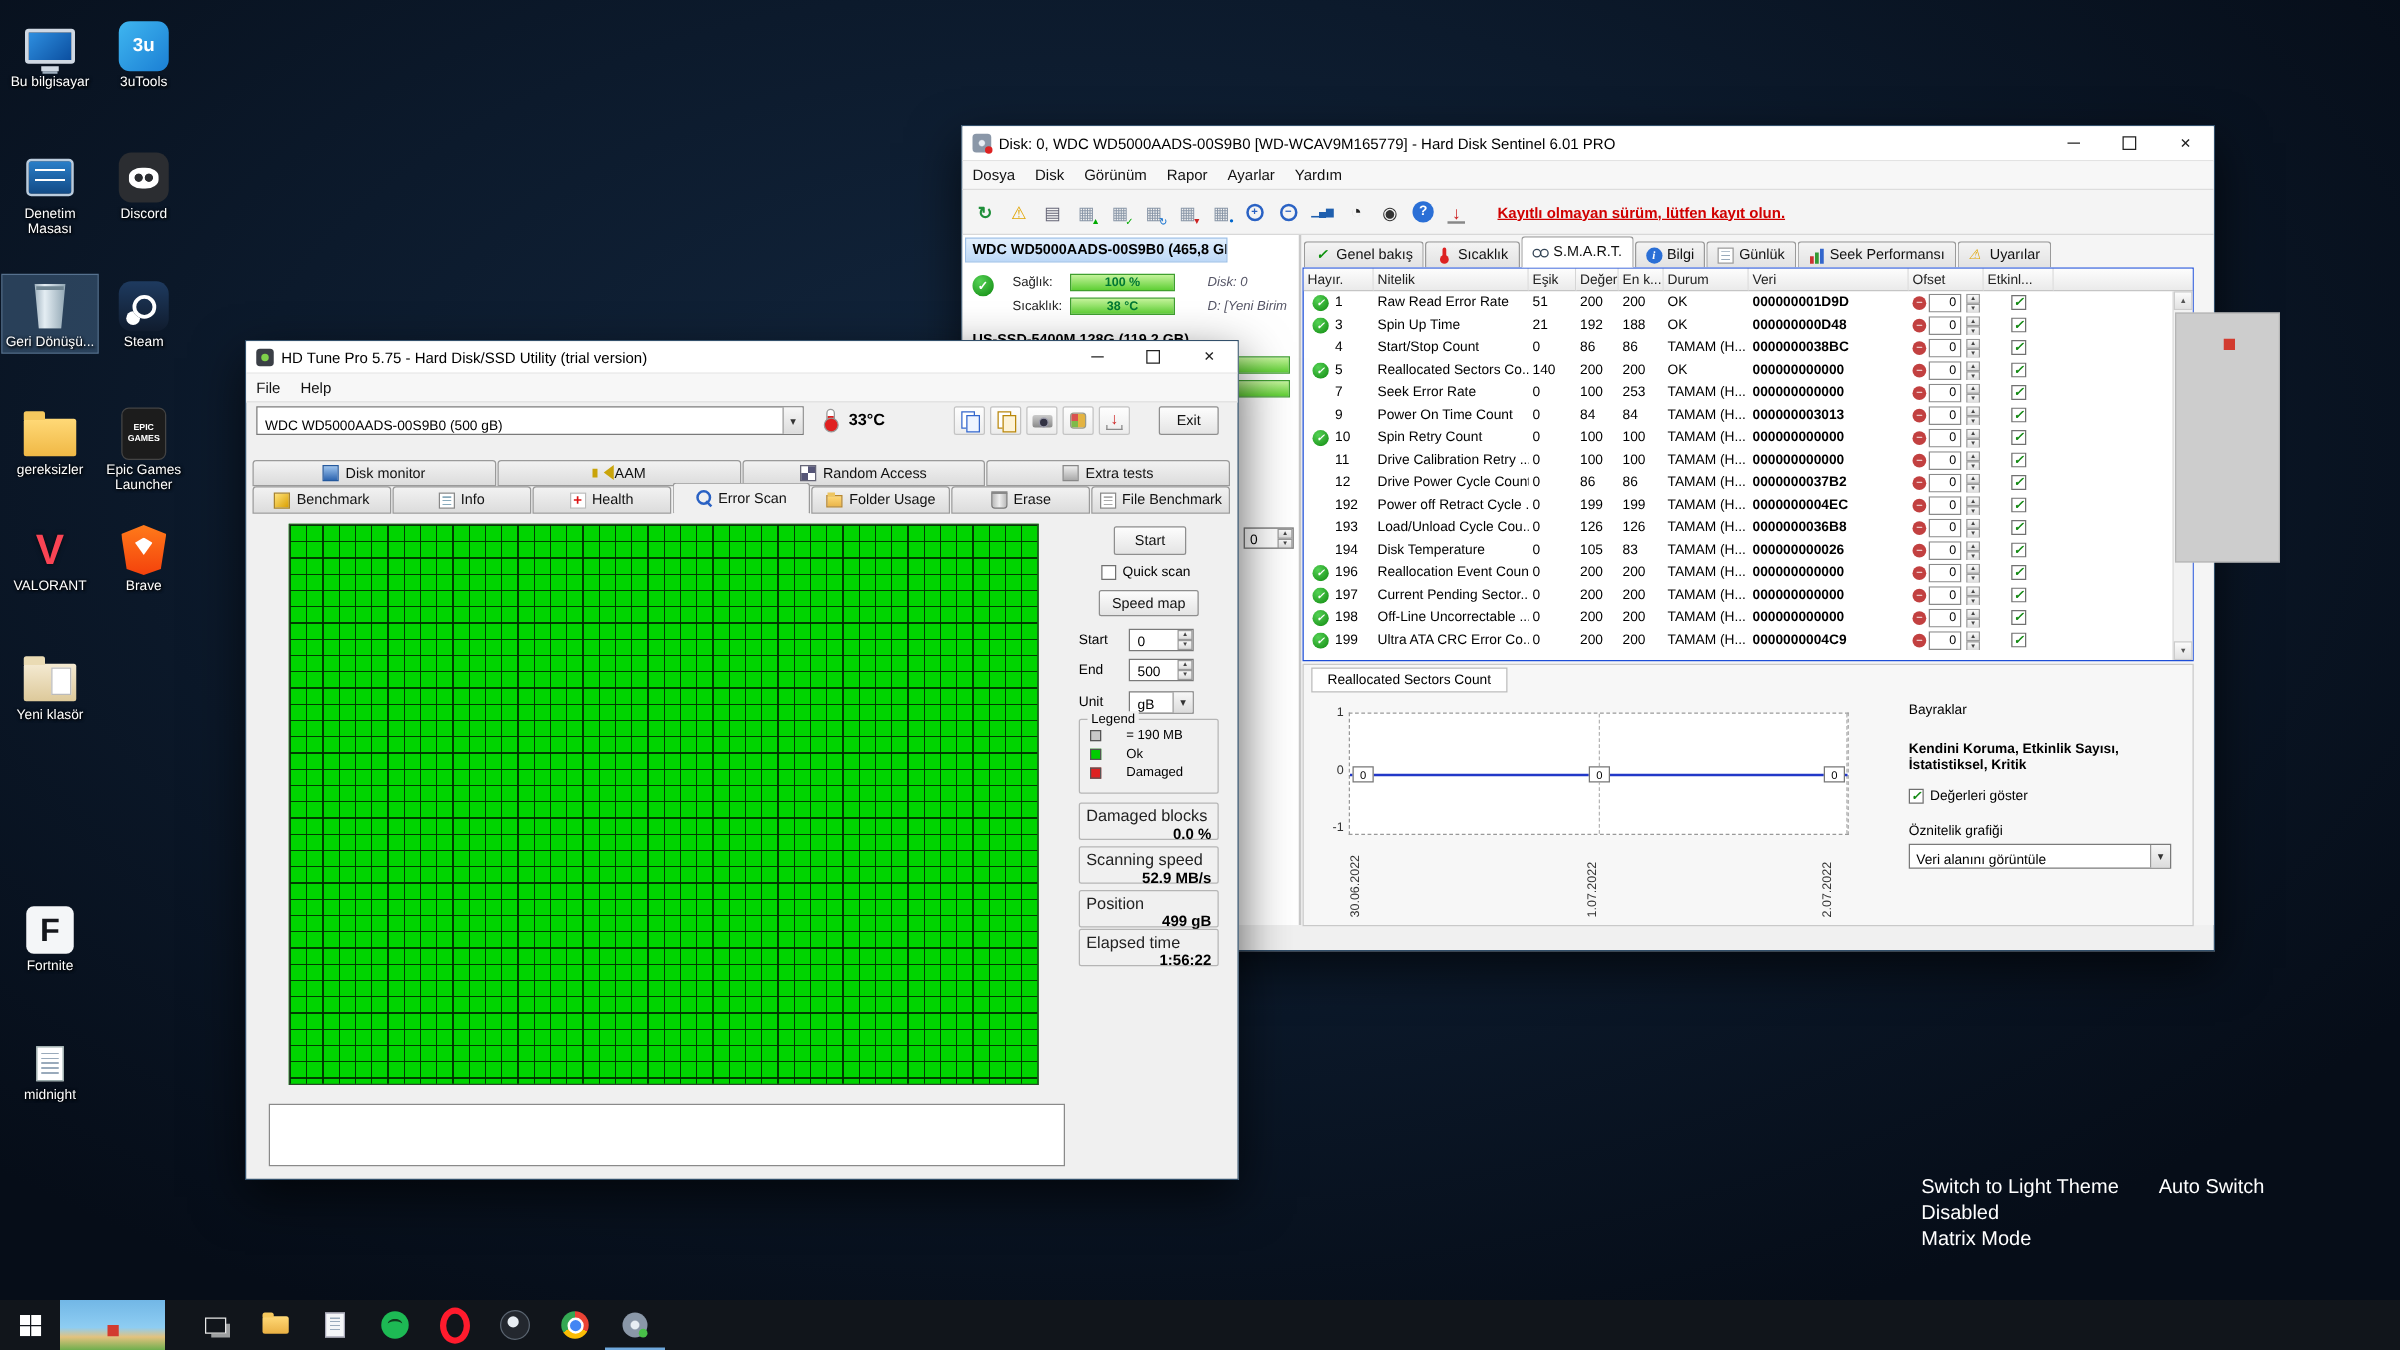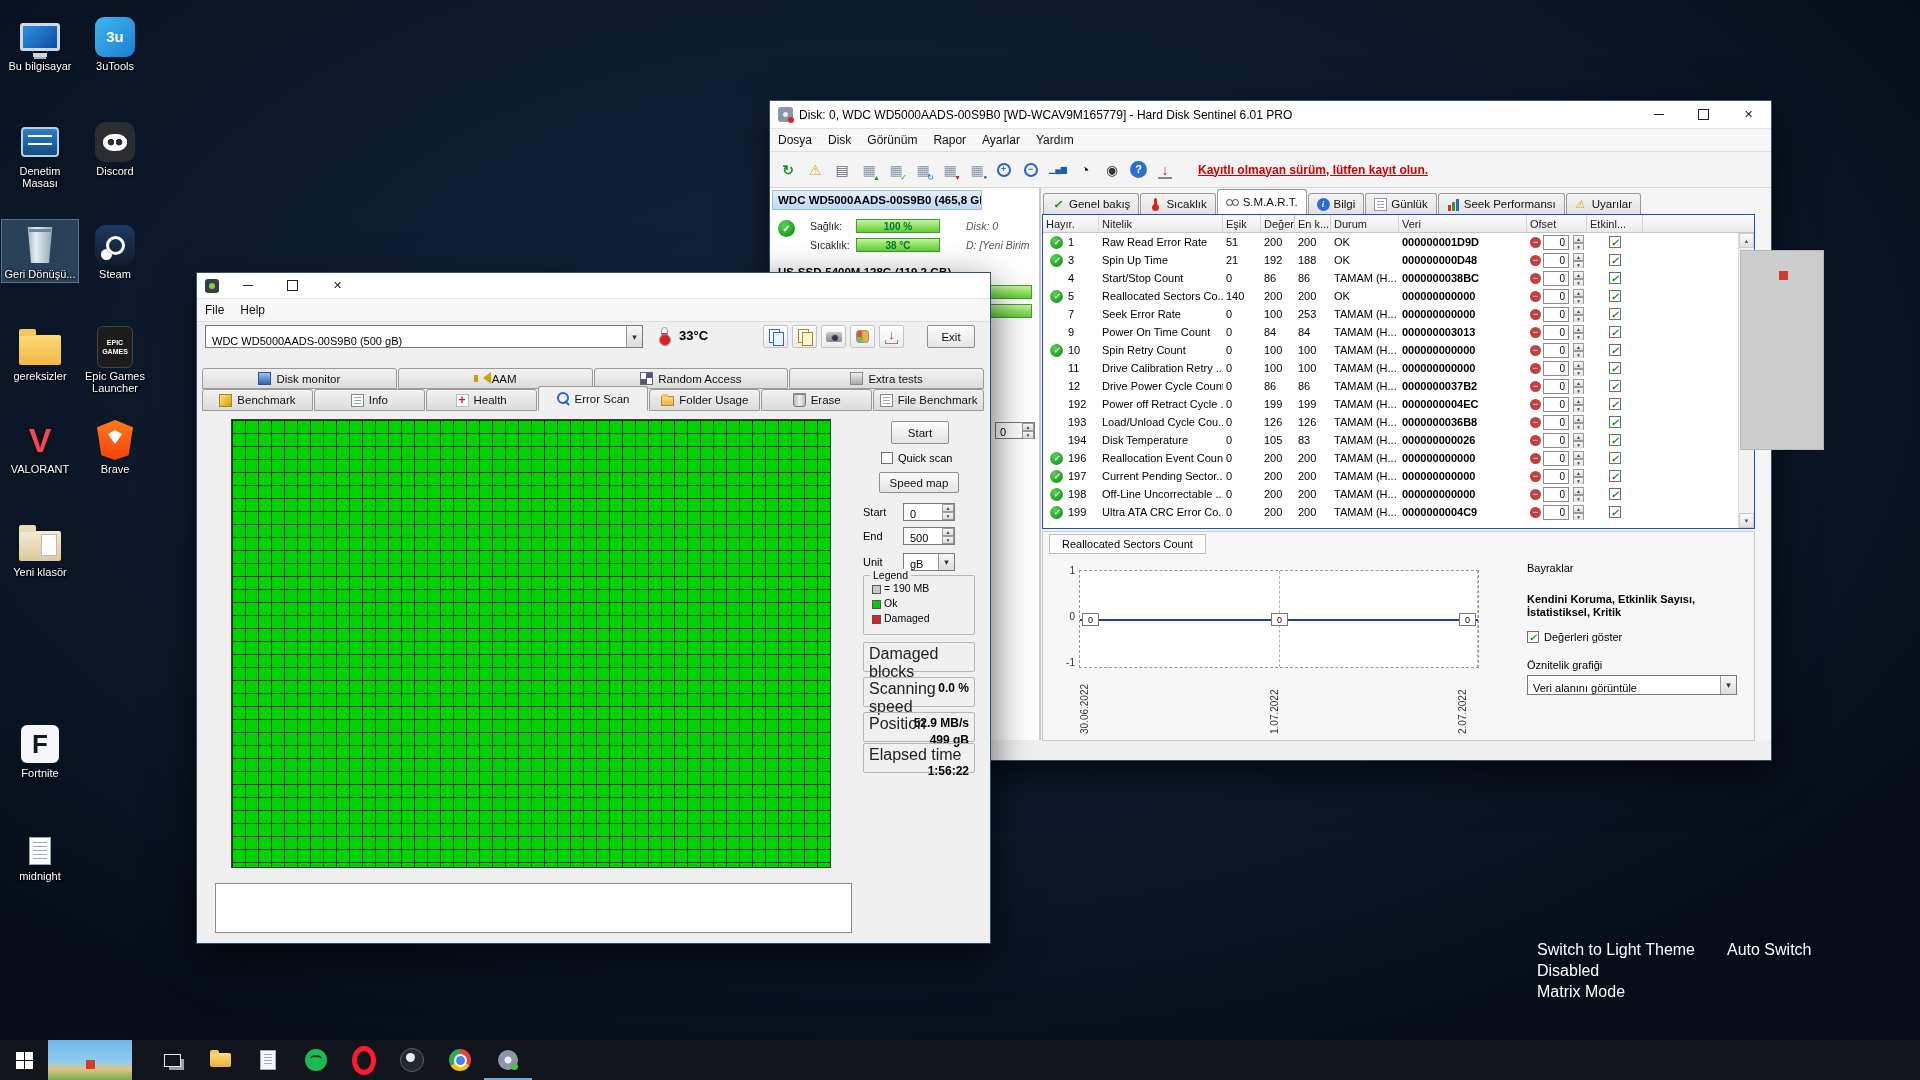--- a/index.html
+++ b/index.html
@@ -229,25 +229,25 @@
 #hdt-controls{position:absolute;left:664px;top:146px;width:116px;font-size:11px;color:#000}
 #btn-start{position:absolute;left:30px;top:2px;width:58px;height:23px}
 #quick-row{position:absolute;left:20px;top:33px;display:flex;align-items:center;gap:5px}
 #btn-speedmap{position:absolute;left:18px;top:53px;width:80px;height:21px}
 .frow{position:absolute;left:0;width:116px;height:18px}
 .frow .flab{position:absolute;left:2px;top:3px}
 .frow .field{position:absolute;left:42px;top:0;width:52px;height:18px;padding-left:4px}
 #frow-start{top:84px}#frow-end{top:108px}#frow-unit{top:134px}
 #legend-box{position:absolute;left:2px;top:156px;width:112px;height:60px;border:1px solid #b5b5b5;border-radius:2px;padding:6px 6px 0 8px}
 #legend-box .lg-title{position:absolute;top:-7px;left:6px;background:#f0f0f0;padding:0 3px;font-size:10.5px}
-.lgrow{display:flex;align-items:flex-end;gap:3px;margin-bottom:3px;font-size:10.5px}
+.lgrow{display:flex;align-items:center;gap:20px;margin-bottom:3px;font-size:10.5px}
 .lgblk{width:9px;height:9px;border:1px solid #555;flex:none}
 .lgblk.gray{background:#c8c8c8}.lgblk.green{background:#00cc00}.lgblk.red{background:#dd2222}
 .mini{position:absolute;left:2px;width:112px;height:30px;border:1px solid #b5b5b5;border-radius:2px;padding:2px 5px}
-.mini .mini-l{font-size:16px;color:#222}
+.mini .mini-l{font-size:13px;color:#222}
 .mini .mini-v{font-size:12px;font-weight:700;text-align:right}
 #mini-damaged{top:223px}#mini-speed{top:258px}#mini-pos{top:293px}#mini-elapsed{top:324px}
 #hdt-bottom{position:absolute;left:18px;top:610px;width:637px;height:50px;background:#fff;border:1px solid #8a8a8a}
 
 
 #taskbar{position:absolute;left:0;bottom:0;width:1920px;height:40px;background:#11151b;z-index:50;display:flex;align-items:center}
 .start{width:48px;height:40px;display:flex;align-items:center;justify-content:center}
 .tsearch{width:250px;height:40px;background:#fff;border:1px solid #7e7e7e;display:flex;align-items:center;padding-left:12px}
 .smag{width:10px;height:10px;border:2px solid #444;border-radius:50%;position:relative;margin-right:12px;flex:none}
 .smag::after{content:"";position:absolute;width:7px;height:2px;background:#444;right:-6px;bottom:-2px;transform:rotate(40deg)}
@@ -924,20 +924,21 @@
         <span class="dd"></span>
       </div>
     </div>
   </div>
 
 </div>
 
 <div class="win" id="hdtune">
   <div class="titlebar" style="height:26px">
     <span class="hdt-ico"></span>
+    <span class="title">HD Tune Pro 5.75 - Hard Disk/SSD Utility (trial version)</span>
     <span class="wbtns">
       <span class="wbtn min"></span>
       <span class="wbtn max"></span>
       <span class="wbtn close"></span>
     </span>
   </div>
   <div class="menubar">
 
   <span class="menu">File</span>
       <span class="menu">Help</span>

